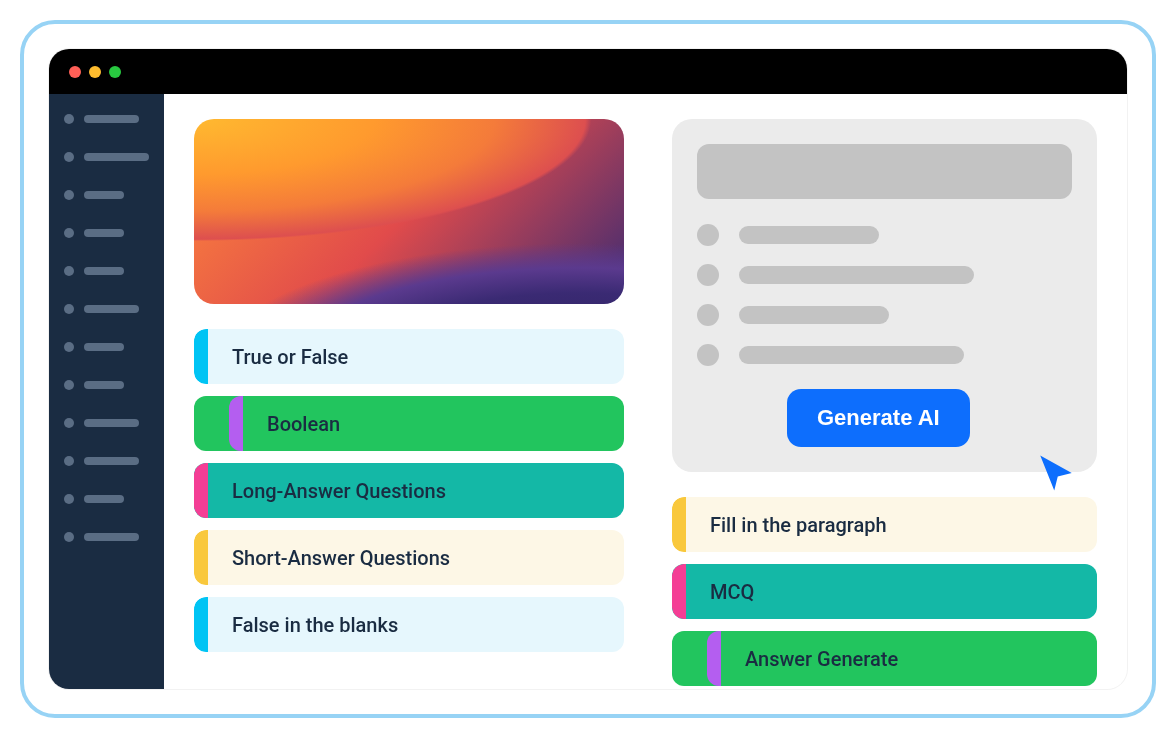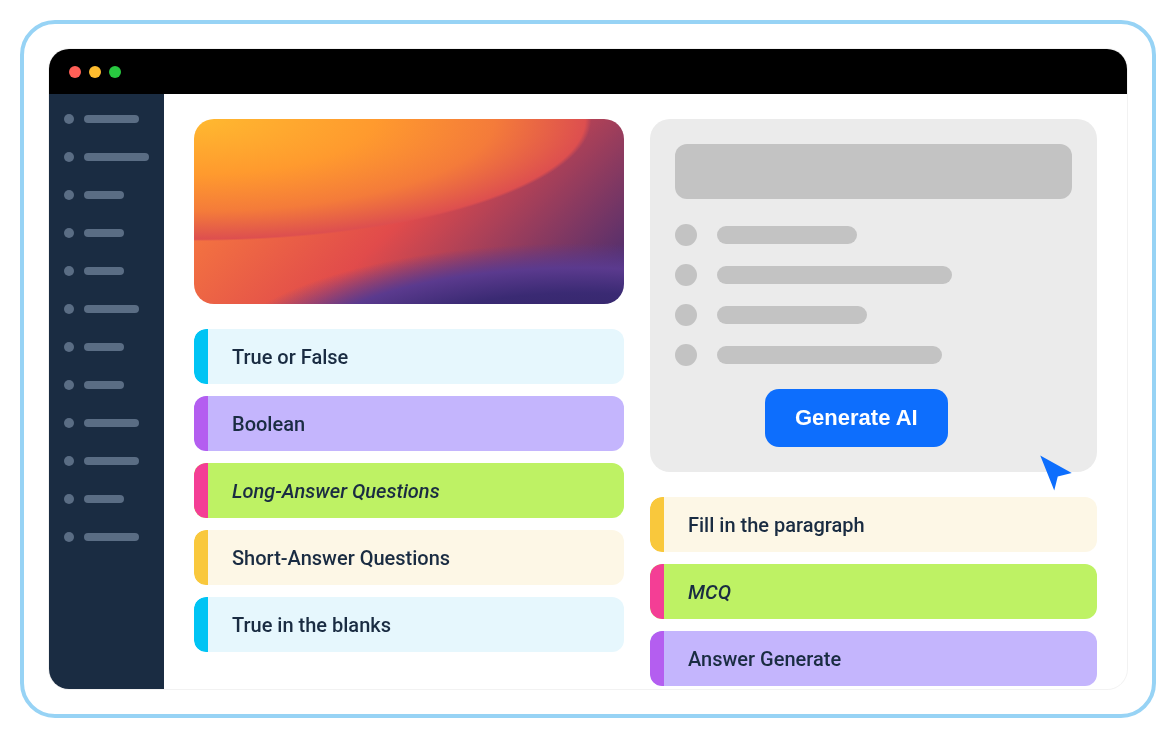--- a/index.html
+++ b/index.html
@@ -71,21 +71,21 @@
     }
     .sidebar-line {
       height: 8px;
       background: #5a6d84;
       border-radius: 4px;
     }
     .main {
       flex: 1;
       padding: 25px 30px;
       display: flex;
-      gap: 26px;
+      gap: 48px;
     }
     .left-col {
       width: 430px;
       display: flex;
       flex-direction: column;
     }
     .hero {
       width: 100%;
       height: 200px;
       border-radius: 20px;
@@ -109,23 +109,23 @@
       flex-shrink: 0;
     }
     .qtype-label {
       padding-left: 24px;
       font-size: 20px;
       font-weight: 500;
       color: #1a2c42;
     }
     .qt-cyan { background: #e6f7fd; }
     .qt-cyan .qtype-stripe { background: #00c4f4; }
-    .qt-purple { background: #c4b5fd; }
+    .qt-purple { background: #22c55e; padding-left: 35px; }
     .qt-purple .qtype-stripe { background: #b45ef0; }
-    .qt-pink { background: #bef264; font-style: italic; }
+    .qt-pink { background: #14b8a6; }
     .qt-pink .qtype-stripe { background: #f43e95; }
     .qt-yellow { background: #fdf7e6; }
     .qt-yellow .qtype-stripe { background: #f9c83c; }
     .right-col {
       flex: 1;
       display: flex;
       flex-direction: column;
     }
     .panel {
       background: #ebebeb;
@@ -258,21 +258,21 @@
               <div class="qtype qt-pink">
                 <div class="qtype-stripe"></div>
                 <div class="qtype-label">Long-Answer Questions</div>
               </div>
               <div class="qtype qt-yellow">
                 <div class="qtype-stripe"></div>
                 <div class="qtype-label">Short-Answer Questions</div>
               </div>
               <div class="qtype qt-cyan">
                 <div class="qtype-stripe"></div>
-                <div class="qtype-label">True in the blanks</div>
+                <div class="qtype-label">False in the blanks</div>
               </div>
             </div>
         </div>
         <div class="right-col">
           <div class="panel">
             <div class="panel-header"></div>
             <div id="panel-rows">
                 <div class="panel-row">
                   <div class="panel-dot"></div>
                   <div class="panel-line" style="width: 140px;"></div>

